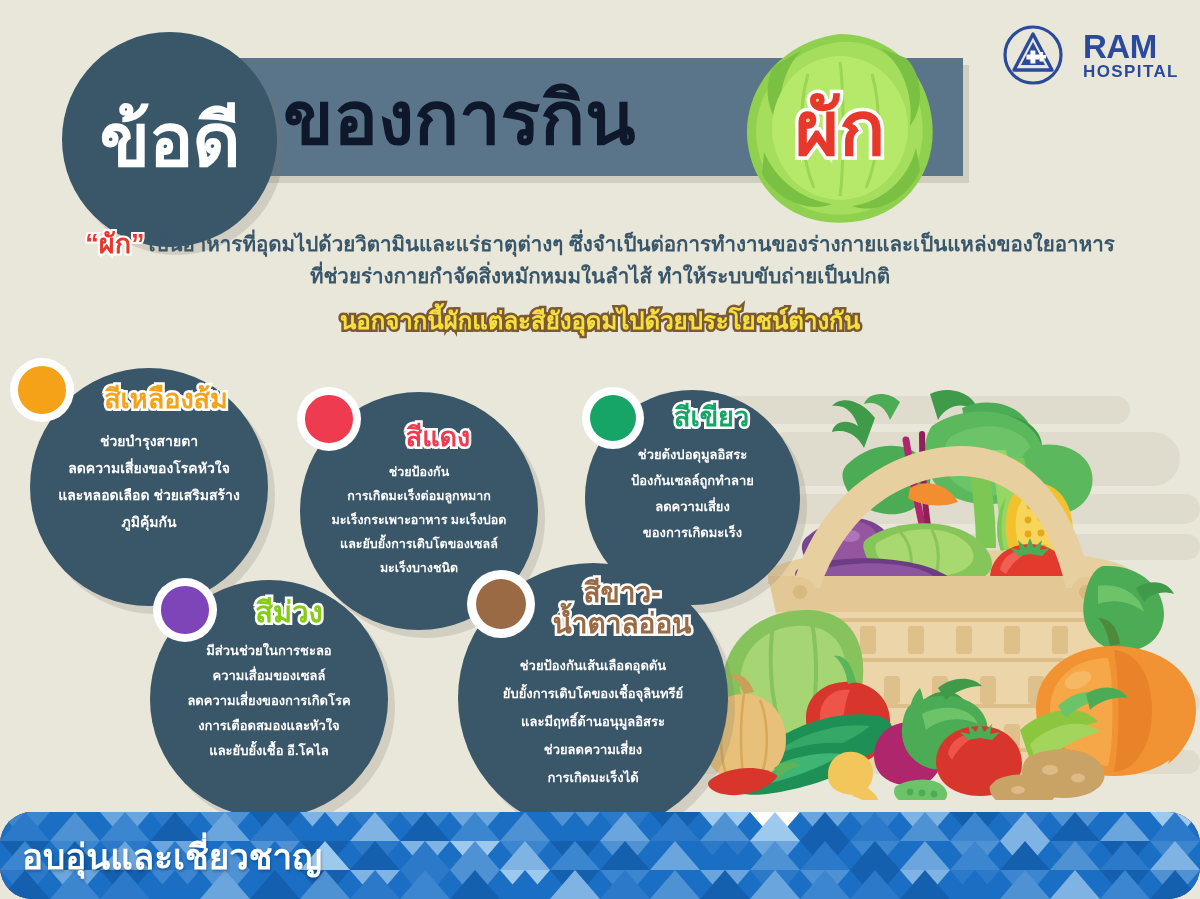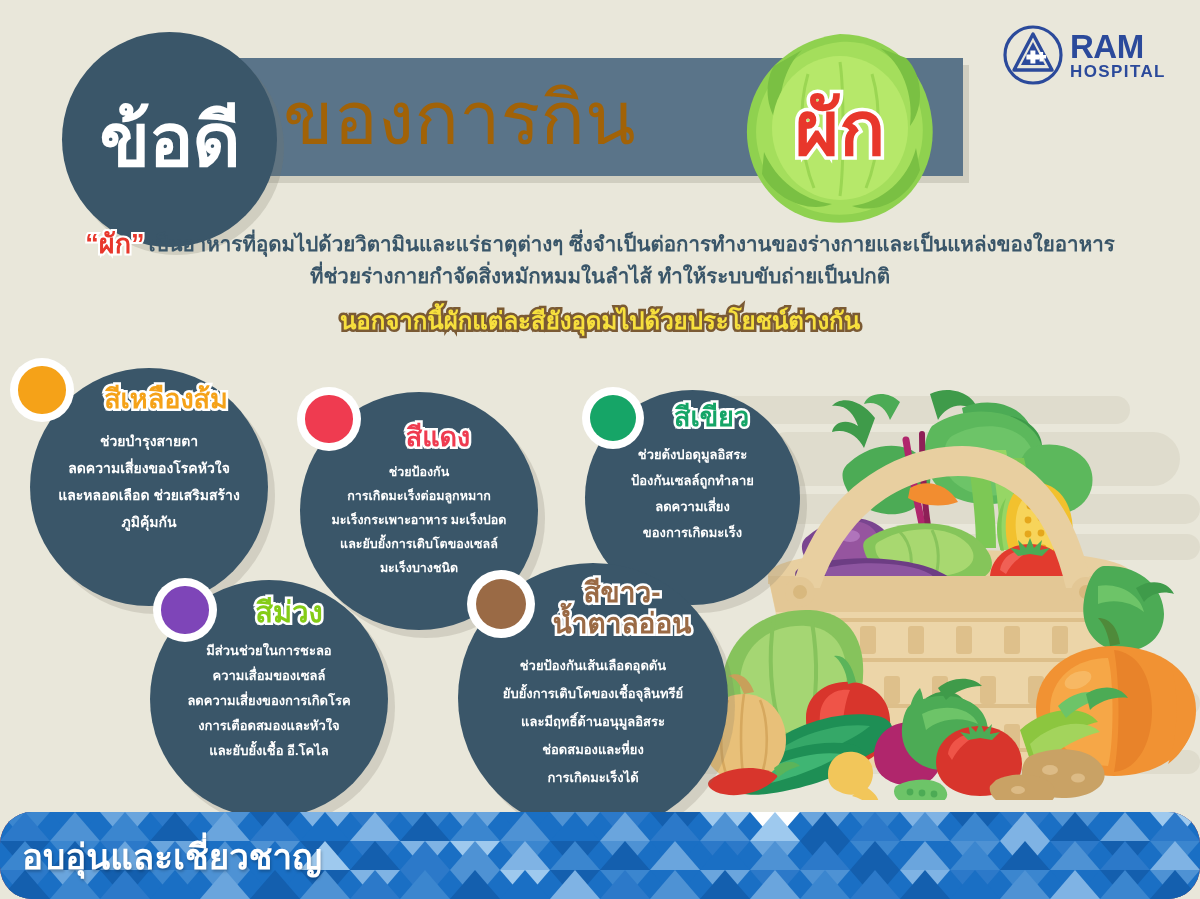--- a/index.html
+++ b/index.html
@@ -46,22 +46,22 @@
     color: #ffffff;
     font-size: 74px; font-weight: bold;
     letter-spacing: -1px;
     white-space: nowrap;
   }
   .title-word-2 {
     position: absolute;
     left: 283px; top: 62px;
     height: 112px;
     display: flex; align-items: center;
-    color: #a16207;
-    font-size: 74px; font-weight: normal;
+    color: #0f172a;
+    font-size: 74px; font-weight: bold;
     white-space: nowrap;
     letter-spacing: 0px;
   }
 
   
   .cabbage {
     position: absolute;
     left: 740px; top: 28px;
     width: 200px; height: 200px;
   }
@@ -74,21 +74,21 @@
     font-size: 76px; font-weight: bold;
     white-space: nowrap;
     -webkit-text-stroke: 7px #ffffff;
     paint-order: stroke fill;
   }
 
   
   .logo {
     position: absolute;
     left: 1002px; top: 24px;
-    display: flex; align-items: center; gap: 6px;
+    display: flex; align-items: center; gap: 19px;
   }
   .logo-text { line-height: 1; }
   .logo-name {
     color: #2b4a9b; font-size: 33px; font-weight: bold; letter-spacing: -.5px;
   }
   .logo-sub {
     color: #2b4a9b; font-size: 17px; font-weight: bold; letter-spacing: 1.4px;
   }
 
   
@@ -500,21 +500,21 @@
   <div class="card" style="left:458px; top:563px; width:270px; height:270px;">
     <div class="card-inner">
       <div class="card-title" style="color:#9a6a45; font-size:28px; margin-top:14px; margin-left:58px;">
         <div>สีขาว-</div>
         <div>น้ำตาลอ่อน</div>
       </div>
       <div class="card-body" style="font-size:13px; margin-top:12px; line-height:28px;">
         <div>ช่วยป้องกันเส้นเลือดอุดตัน</div>
         <div>ยับยั้งการเติบโตของเชื้อจุลินทรีย์</div>
         <div>และมีฤทธิ์ต้านอนุมูลอิสระ</div>
-        <div>ช่อดสมองและหี่ยง</div>
+        <div>ช่วยลดความเสี่ยง</div>
         <div>การเกิดมะเร็งได้</div>
       </div>
     </div>
   </div>
   <div class="dot-ring" style="left:467px; top:570px; width:68px; height:68px;">
     <div class="dot" style="background:#9a6a45;"></div>
   </div>
 
   <div class="banner">
     <svg width="1200" height="87" viewBox="0 0 1200 87" style="position:absolute;inset:0;">

